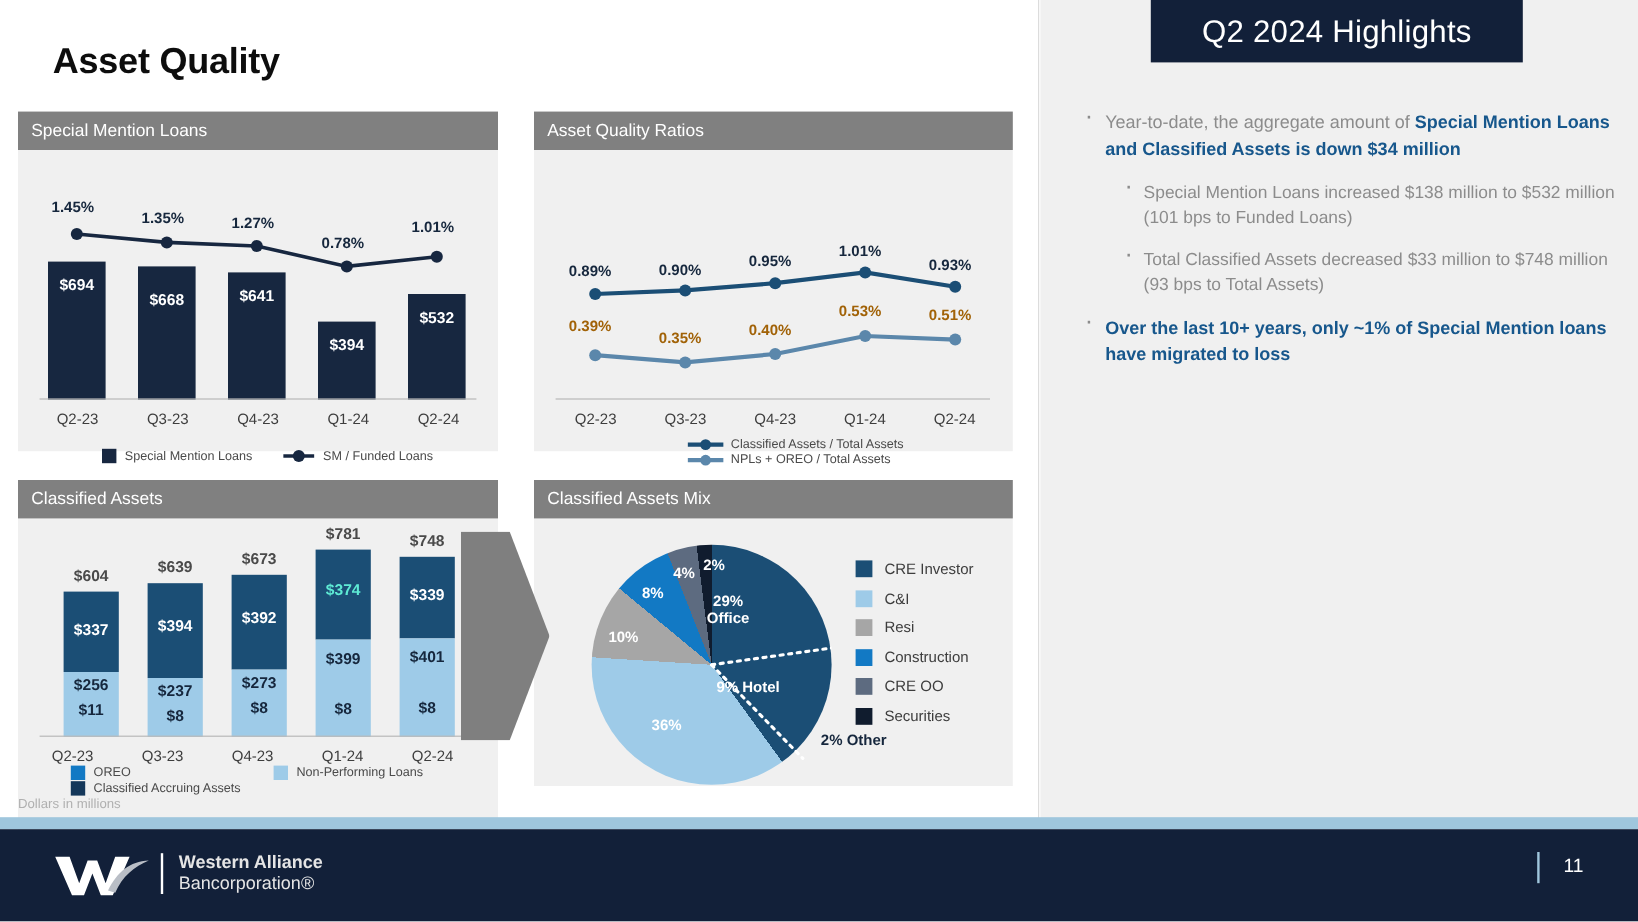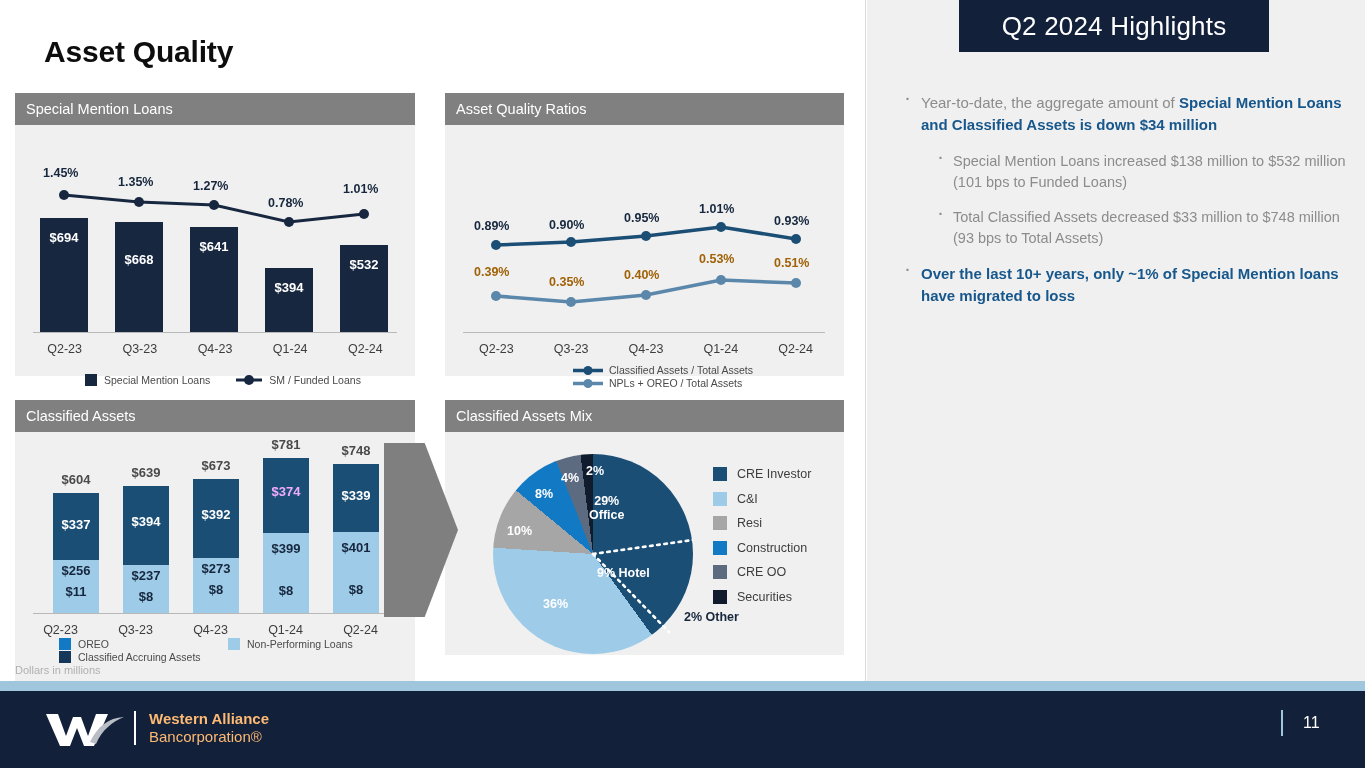--- a/index.html
+++ b/index.html
@@ -129,21 +129,21 @@
   .bold-blue{color:#17578c;font-weight:bold;}
   .plain-gray{color:#8c8c8c;font-weight:normal;}
 
   
   .footnote{position:absolute;left:15px;top:664px;font-size:11px;color:#b0b0b0;}
   .accent-strip{position:absolute;left:0;top:681px;width:1365px;height:10px;background:#9fc6dd;}
   .footer{position:absolute;left:0;top:691px;width:1365px;height:77px;background:#122039;}
   .logo{position:absolute;left:44px;top:17px;display:flex;align-items:center;}
   .logo-mark{width:86px;height:40px;}
   .logo-div{width:2px;height:34px;background:#ffffff;margin:0 13px 0 4px;}
-  .logo-txt{color:#fdba74;line-height:1.22;}
+  .logo-txt{color:#e5e5e5;line-height:1.22;}
   .logo-l1{font-size:15px;font-weight:bold;}
   .logo-l2{font-size:15px;font-weight:normal;}
   .pg-div{position:absolute;left:1281px;top:710px;width:2px;height:26px;background:#9fc6dd;}
   .pg-num{position:absolute;left:1303px;top:714px;font-size:16px;color:#ffffff;}
 </style>
 </head>
 <body>
 
 <div class="slide">
 
@@ -154,21 +154,21 @@
   <div class="slide-title">Asset Quality</div>
 
   <div class="panel" id="panel-sml">
     <div class="panel-header">Special Mention Loans</div>
     <div class="panel-body" id="sml-body">
 
       <div class="bar sml-bar" style="left:25px;bottom:35px;width:48px;height:115px;">
         <div class="bar-val" style="top:12px;">$694</div>
       </div>
       <div class="bar sml-bar" style="left:100px;bottom:35px;width:48px;height:111px;">
-        <div class="bar-val" style="top:30px;">$668</div>
+        <div class="bar-val" style="top:20px;">$668</div>
       </div>
       <div class="bar sml-bar" style="left:175px;bottom:35px;width:48px;height:106px;">
         <div class="bar-val" style="top:12px;">$641</div>
       </div>
       <div class="bar sml-bar" style="left:250px;bottom:35px;width:48px;height:65px;">
         <div class="bar-val" style="top:12px;">$394</div>
       </div>
       <div class="bar sml-bar" style="left:325px;bottom:35px;width:48px;height:88px;">
         <div class="bar-val" style="top:12px;">$532</div>
       </div>
@@ -306,21 +306,21 @@
         </div>
         <div class="ca-seg-light" style="position:absolute;top:79px;left:0;right:0;bottom:0;">
           <div class="ca-in" style="top:3px;color:#16273d;">$273</div>
           <div class="ca-in" style="top:24px;color:#16273d;">$8</div>
         </div>
         <div class="ca-total" style="top:-21px;">$673</div>
       </div>
 
       <div style="position:absolute;left:248px;bottom:41px;width:46px;height:156px;">
         <div class="ca-seg-dark" style="position:absolute;top:0;left:0;right:0;height:75px;">
-          <div class="ca-in" style="top:26px;color:#f0abfc;">$374</div>
+          <div class="ca-in" style="top:26px;color:#5eead4;">$374</div>
         </div>
         <div class="ca-seg-light" style="position:absolute;top:75px;left:0;right:0;bottom:0;">
           <div class="ca-in" style="top:8px;color:#16273d;">$399</div>
           <div class="ca-in" style="top:50px;color:#16273d;">$8</div>
         </div>
         <div class="ca-total" style="top:-21px;">$781</div>
       </div>
 
       <div style="position:absolute;left:318px;bottom:41px;width:46px;height:150px;">
         <div class="ca-seg-dark" style="position:absolute;top:0;left:0;right:0;height:68px;">

